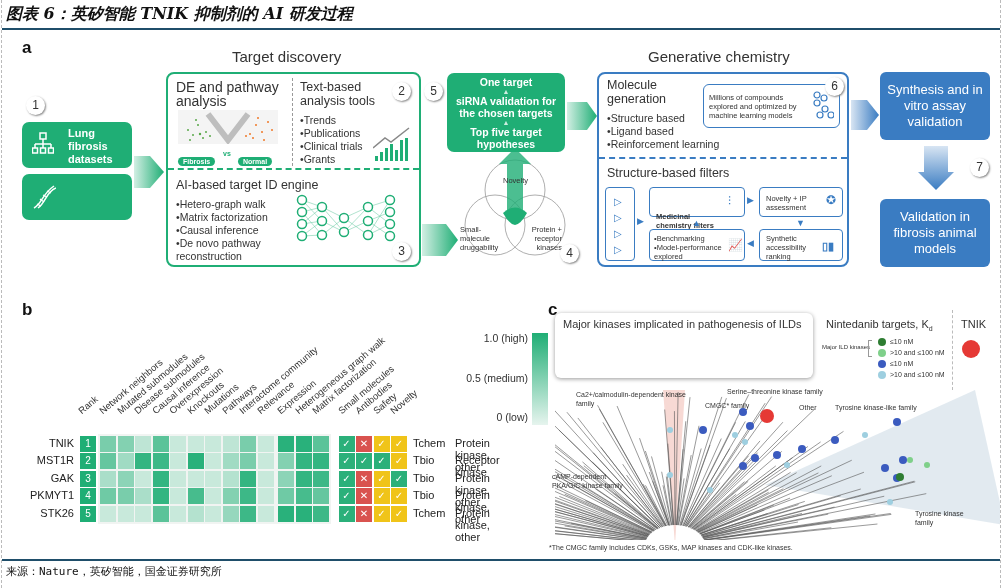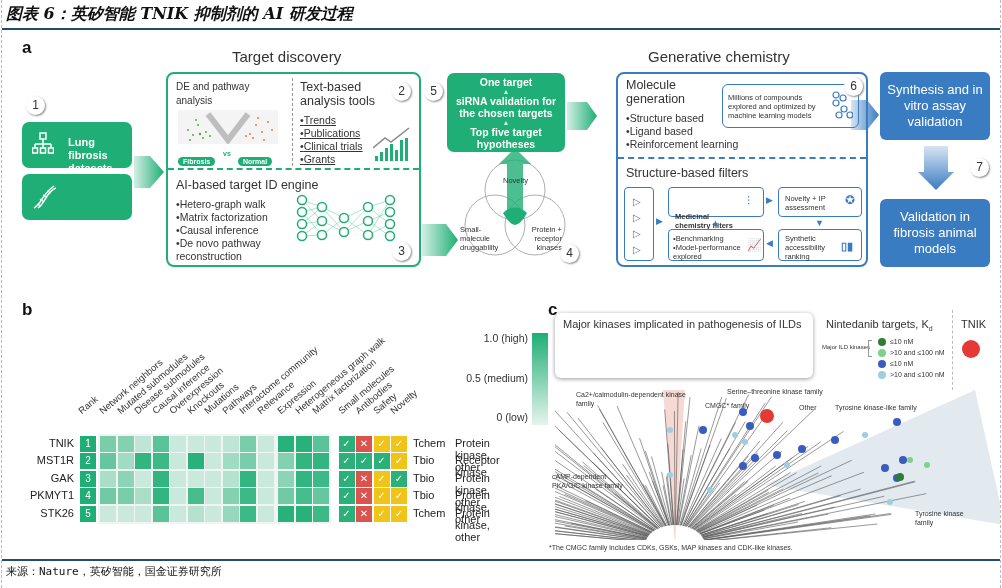--- a/index.html
+++ b/index.html
@@ -6,21 +6,21 @@
   body { width: 1002px; height: 588px; background: #fff; font-family: "Liberation Sans", sans-serif; position: relative; overflow: hidden; color: #333; }
   .abs { position: absolute; }
   #page-title { left: 6px; top: 4px; font-family: "DejaVu Serif", serif; font-weight: bold; font-style: italic; font-size: 16px; color: #111; }
   .rule { left: 2px; right: 2px; height: 2px; background: #1f4e6a; }
   .vdash { top: 0; bottom: 0; width: 0; border-left: 1px dashed #bbb; }
   .panel-letter { font-weight: bold; font-size: 17px; color: #111; }
   .sec-title { font-size: 15px; color: #333; }
   .green-box { background: #1fae75; border-radius: 7px; color: #fff; font-weight: bold; }
   .num { width: 19px; height: 19px; border-radius: 50%; background: #fff; box-shadow: 1px 1px 2px #888; font-size: 12px; text-align: center; line-height: 19px; color: #333; }
   .td-box { border: 2px solid #1fae75; border-radius: 8px; }
-  .gc-box { border: 2px solid #3a7cc2; border-radius: 8px; margin-left: 19px; }
+  .gc-box { border: 2px solid #3a7cc2; border-radius: 8px; }
   .blue-box { background: #3a7cc2; border-radius: 6px; color: #fff; text-align: center; font-size: 13px; line-height: 16px; display:flex; align-items:center; justify-content:center; }
   .sm { font-size: 10.5px; color: #333; line-height: 13px; }
   .xs { font-size: 7.5px; color: #333; line-height: 9px; }
   ul.bl { list-style: none; }
   ul.bl li::before { content: "\2022 "; }
   .pill { background:#1fae75; color:#fff; border-radius:8px; font-size:7px; padding:1px 5px; font-weight:bold; }
   .hm-cell { position: absolute; width: 16px; height: 16px; }
   .hm-label { font-size: 11px; color: #222; text-align: right; width: 50px; }
   .col-head { font-size: 9.5px; color: #333; transform-origin: left bottom; transform: rotate(-40deg); white-space: nowrap; }
   .chk { width: 16px; height: 16px; position: absolute; color: #fff; font-size: 10px; text-align: center; line-height: 16px; }
@@ -41,21 +41,21 @@
 <div class="abs num" style="left:26px;top:96px;">1</div>
 
 <div class="abs green-box" style="left:22px;top:122px;width:110px;height:46px;">
   <svg class="abs" style="left:10px;top:10px;" width="22" height="24">
     <rect x="8" y="1" width="6" height="6" fill="none" stroke="#fff" stroke-width="1.5"></rect>
     <path d="M11 7 V12 M3 12 H19 M3 12 V16 M11 12 V16 M19 12 V16" stroke="#fff" stroke-width="1.5" fill="none"></path>
     <rect x="0.5" y="16" width="5" height="5" fill="none" stroke="#fff" stroke-width="1.5"></rect>
     <rect x="8.5" y="16" width="5" height="5" fill="none" stroke="#fff" stroke-width="1.5"></rect>
     <rect x="16.5" y="16" width="5" height="5" fill="none" stroke="#fff" stroke-width="1.5"></rect>
   </svg>
-  <div class="abs sm" style="left:46px;top:5px;width:60px;color:#fff;font-size:11px;margin-top:9px;">Lung fibrosis datasets</div>
+  <div class="abs sm" style="left:46px;top:5px;width:60px;color:#fff;font-size:11px;">Lung fibrosis datasets</div>
 </div>
 <div class="abs green-box" style="left:22px;top:174px;width:110px;height:46px;">
   <svg class="abs" style="left:10px;top:10px;" width="24" height="26">
     <path d="M2 24 C10 20, 10 10, 22 2 M6 24 C14 18, 14 8, 24 4" stroke="#fff" stroke-width="1.5" fill="none"></path>
     <path d="M5 20 L9 22 M8 15 L12 18 M11 11 L15 13 M15 7 L19 9" stroke="#fff" stroke-width="1.2"></path>
   </svg>
 </div>
 
 <svg class="abs" style="left:134px;top:148px;" width="30" height="48">
   <defs>
@@ -63,21 +63,21 @@
         <stop offset="0" stop-color="#1fae75" stop-opacity="0.2"></stop>
         <stop offset="1" stop-color="#1fae75"></stop>
       </linearGradient>
     </defs>
   <path d="M0 8 H16 L30 24 L16 40 H0 Z" fill="url(#g1)"></path>
 </svg>
 
 <div class="abs td-box" style="left:166px;top:72px;width:255px;height:195px;">
   <div class="abs" style="left:0;right:0;top:94px;border-top:2px dashed #1fae75;"></div>
   <div class="abs" style="left:124px;top:4px;height:88px;border-left:1px dashed #999;"></div>
-  <div class="abs" style="left:8px;top:6px;font-size:10px;line-height:14px;width:110px;">DE and pathway analysis</div>
+  <div class="abs" style="left:8px;top:6px;font-size:14px;line-height:14px;width:110px;">DE and pathway analysis</div>
   <svg class="abs" style="left:10px;top:36px;" width="100" height="34">
     <rect width="100" height="34" fill="#f4f4f4"></rect>
     <path d="M30 4 L50 30 L70 4" stroke="#999" stroke-width="6" fill="none" opacity="0.6"></path>
     <g fill="#5aa84a">
         <circle cx="10" cy="20" r="1"></circle>
         <circle cx="15" cy="25" r="1"></circle>
         <circle cx="20" cy="15" r="1"></circle>
         <circle cx="25" cy="28" r="1"></circle>
         <circle cx="18" cy="10" r="1"></circle>
         <circle cx="28" cy="22" r="1"></circle>
@@ -96,21 +96,21 @@
         <circle cx="94" cy="20" r="1"></circle>
         <circle cx="68" cy="26" r="1"></circle>
       </g>
   </svg>
   <div class="abs" style="left:10px;top:76px;"><span class="pill">Fibrosis</span></div>
   <div class="abs" style="left:55px;top:76px;font-size:7px;color:#1fae75;font-weight:bold;">vs</div>
   <div class="abs" style="left:70px;top:76px;"><span class="pill">Normal</span></div>
 
   <div class="abs" style="left:132px;top:6px;font-size:12.5px;line-height:14px;width:90px;">Text-based analysis tools</div>
   <div class="abs num" style="left:224px;top:8px;">2</div>
-  <ul class="abs bl sm" style="left:132px;top:40px;text-decoration:underline;">
+  <ul class="abs bl sm" style="left:132px;top:40px;">
     <li>Trends</li>
     <li>Publications</li>
     <li>Clinical trials</li>
     <li>Grants</li>
   </ul>
   <svg class="abs" style="left:205px;top:52px;" width="40" height="36">
     <g fill="#1fae75">
         <rect x="2" y="30" width="3" height="5"></rect>
         <rect x="7" y="26" width="3" height="9"></rect>
         <rect x="12" y="22" width="3" height="13"></rect>

